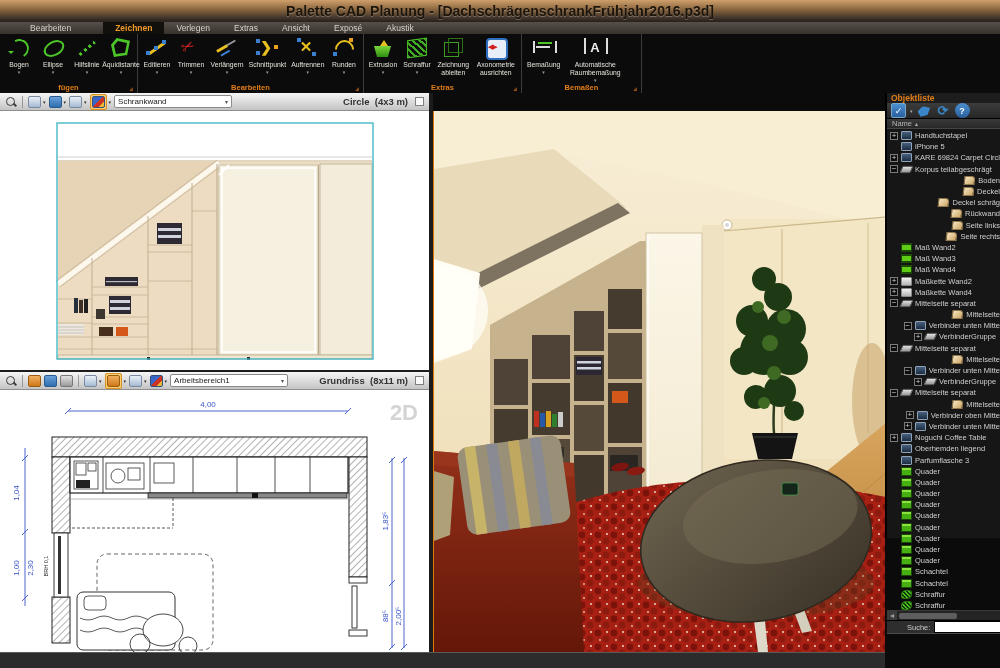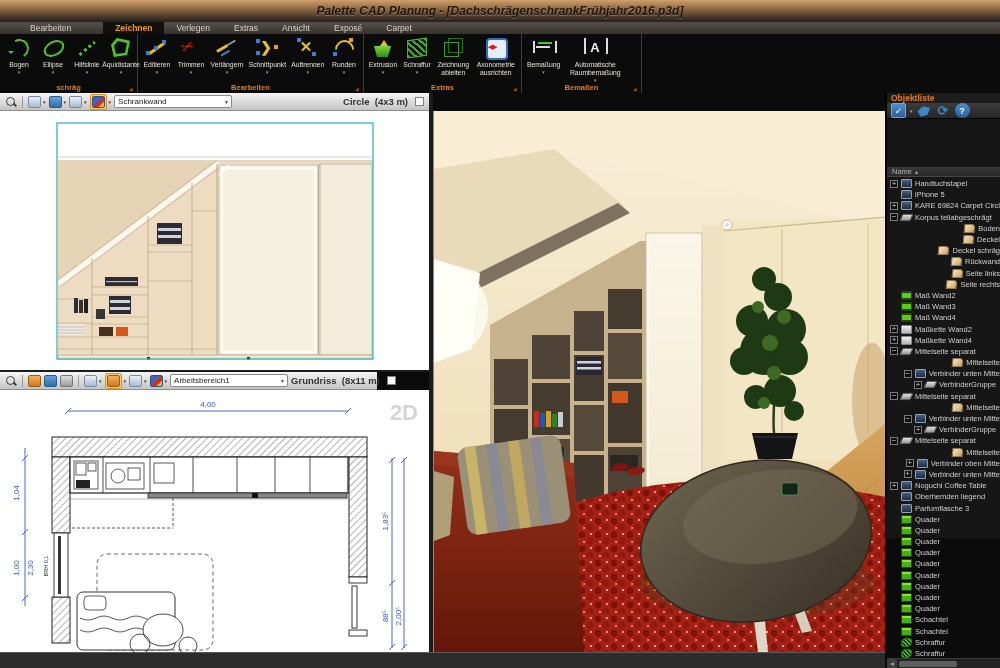--- a/index.html
+++ b/index.html
@@ -3,21 +3,21 @@
 <meta charset="utf-8">
 <style>
   html,body{margin:0;padding:0;background:#555;}
   *{box-sizing:border-box;font-family:"Liberation Sans",sans-serif;}
   #app{position:relative;width:1000px;height:668px;overflow:hidden;background:#0b0b0b;}
 
   
   .titlebar{position:absolute;left:0;top:0;width:1000px;height:22px;
     background:linear-gradient(#cf9f6b 0%,#8f6a42 40%,#3a3028 85%,#262118 100%);
     display:flex;align-items:center;justify-content:center;}
-  .titlebar span{font-size:12px;color:#1d150a;font-weight:bold;text-shadow:0 1px 0 rgba(255,255,255,.25);font-style:italic;}
+  .titlebar span{font-size:14px;color:#1d150a;font-weight:bold;text-shadow:0 1px 0 rgba(255,255,255,.25);}
 
   
   .menubar{position:absolute;left:0;top:22px;width:1000px;height:12px;
     background:linear-gradient(#57504a,#37322c);display:flex;align-items:stretch;padding-left:18px;}
   .mtab{display:flex;align-items:center;padding:0 12px;font-size:8.5px;color:#d8d2c8;cursor:default;}
   .mtab.active{background:#12100d;color:#f09a28;font-weight:bold;margin-left:20px;}
 
   
   .ribbon{position:absolute;left:0;top:34px;width:1000px;height:59px;background:#0b0b0b;display:flex;}
   .rgroup{display:flex;flex-direction:column;border-right:1px solid #3c3c3c;padding:0 2px;}
@@ -102,21 +102,21 @@
   .panel{position:absolute;left:885px;top:93px;width:115px;height:445px;background:#161616;display:flex;flex-direction:column;border-left:2px solid #000;}
   .ptitle{height:14px;display:flex;align-items:center;padding:0 4px;background:#1d1d1d;}
   .ptitle span{color:#e07d17;font-size:8.5px;font-weight:bold;}
   .ptools{height:22px;display:flex;align-items:center;gap:4px;padding:0 4px;background:linear-gradient(#3c3c3c,#262626);border-bottom:1px solid #000;}
   .pic{width:15px;height:15px;display:flex;align-items:center;justify-content:center;flex:none;}
   .pic-check{background:linear-gradient(#4a90d0,#2a5f9e);border:1px solid #77a8cc;border-radius:2px;color:#fff;font-size:9px;}
   .pic-tag{width:13px;height:10px;background:#3a85c8;clip-path:polygon(0 20%,55% 0,100% 50%,55% 100%,0 80%);transform:rotate(-30deg);}
   .pic-refresh{color:#3a85c8;font-size:13px;font-weight:bold;}
   .pic-help{background:linear-gradient(#4a90d0,#2a5f9e);border-radius:50%;color:#fff;font-size:9px;font-weight:bold;}
   .pcar{font-size:5px;color:#aaa;}
-  .colhead{height:12px;display:flex;align-items:center;gap:2px;background:linear-gradient(#3a3a3a,#282828);border-bottom:1px solid #454545;padding:0 5px;margin-top:48px;}
+  .colhead{height:12px;display:flex;align-items:center;gap:2px;background:linear-gradient(#3a3a3a,#282828);border-bottom:1px solid #454545;padding:0 5px;}
   .colhead .cname{color:#b5b5b5;font-size:7.5px;}
   .colhead .sort{color:#b5b5b5;font-size:5px;}
   .tree{flex:none;height:481px;overflow:hidden;padding-top:1px;}
   .trow{display:flex;align-items:center;height:11.2px;padding-left:3px;gap:3px;white-space:nowrap;cursor:default;}
   .trow.lvl1{padding-left:9px;justify-content:flex-end;}
   .trow.lvl2{padding-left:27px;}
   .texp{width:8px;height:8px;border:1px solid #7a7a7a;background:#0d0d0d;color:#cccccc;font-size:8px;line-height:6px;text-align:center;flex:none;}
   .tic{width:11px;height:9px;flex:none;}
   .ic-folder{background:linear-gradient(#46607e,#1c2c42);border:1px solid #8fa2b8;border-radius:1px;}
   .ic-folder-light{background:linear-gradient(#f2f2f2,#b4b4b4);border:1px solid #8a8a8a;border-radius:1px;}
@@ -166,21 +166,21 @@
 
       <div class="mtab">
         <span>Ansicht</span>
       </div>
 
       <div class="mtab">
         <span>Exposé</span>
       </div>
 
       <div class="mtab">
-        <span>Carpet</span>
+        <span>Akustik</span>
       </div>
     </div>
 
   <div class="ribbon">
     <div class="rgroup" style="width:138px">
       <div class="rbtns">
 
           <div class="rbtn">
             <span class="ric ic-bogen"></span>
             <span class="rlab">Bogen</span>
@@ -199,21 +199,21 @@
             <span class="rcar">▾</span>
           </div>
 
           <div class="rbtn">
             <span class="ric ic-aequi"></span>
             <span class="rlab">Äquidistante</span>
             <span class="rcar">▾</span>
           </div>
         </div>
       <div class="rglabel">
-          <span>schräg</span>
+          <span>fügen</span>
           <span class="launcher">⌟</span>
         </div>
     </div>
     <div class="rgroup" style="width:226px">
       <div class="rbtns">
 
           <div class="rbtn">
             <span class="ric ic-editieren"></span>
             <span class="rlab">Editieren</span>
             <span class="rcar">▾</span>
@@ -392,21 +392,21 @@
 
       <rect x="58" y="244" width="314" height="4" fill="#efe6d2" stroke="#b8a888" stroke-width="0.7"></rect>
       <rect x="147" y="246" width="3" height="3" fill="#222"></rect>
         <rect x="247" y="246" width="3" height="3" fill="#222"></rect>
 
       <rect x="57" y="12" width="316" height="236" fill="none" stroke="#45b8c8" stroke-width="1.4"></rect>
     </svg>
   </div>
   <div class="hsplit"></div>
 
-  <div class="vphead" style="left:0;top:372px;width:377px;">
+  <div class="vphead" style="left:0;top:372px;width:429px;">
     <span class="zoomico"></span>
     <span class="hsep"></span>
     <span class="hic or"></span>
     <span class="hic bl"></span>
     <span class="hic gr"></span>
     <span class="hsep"></span>
     <span class="hic"></span>
       <span class="hcar">▾</span>
     <span class="hicwrap">
         <span class="hic or"></span>

